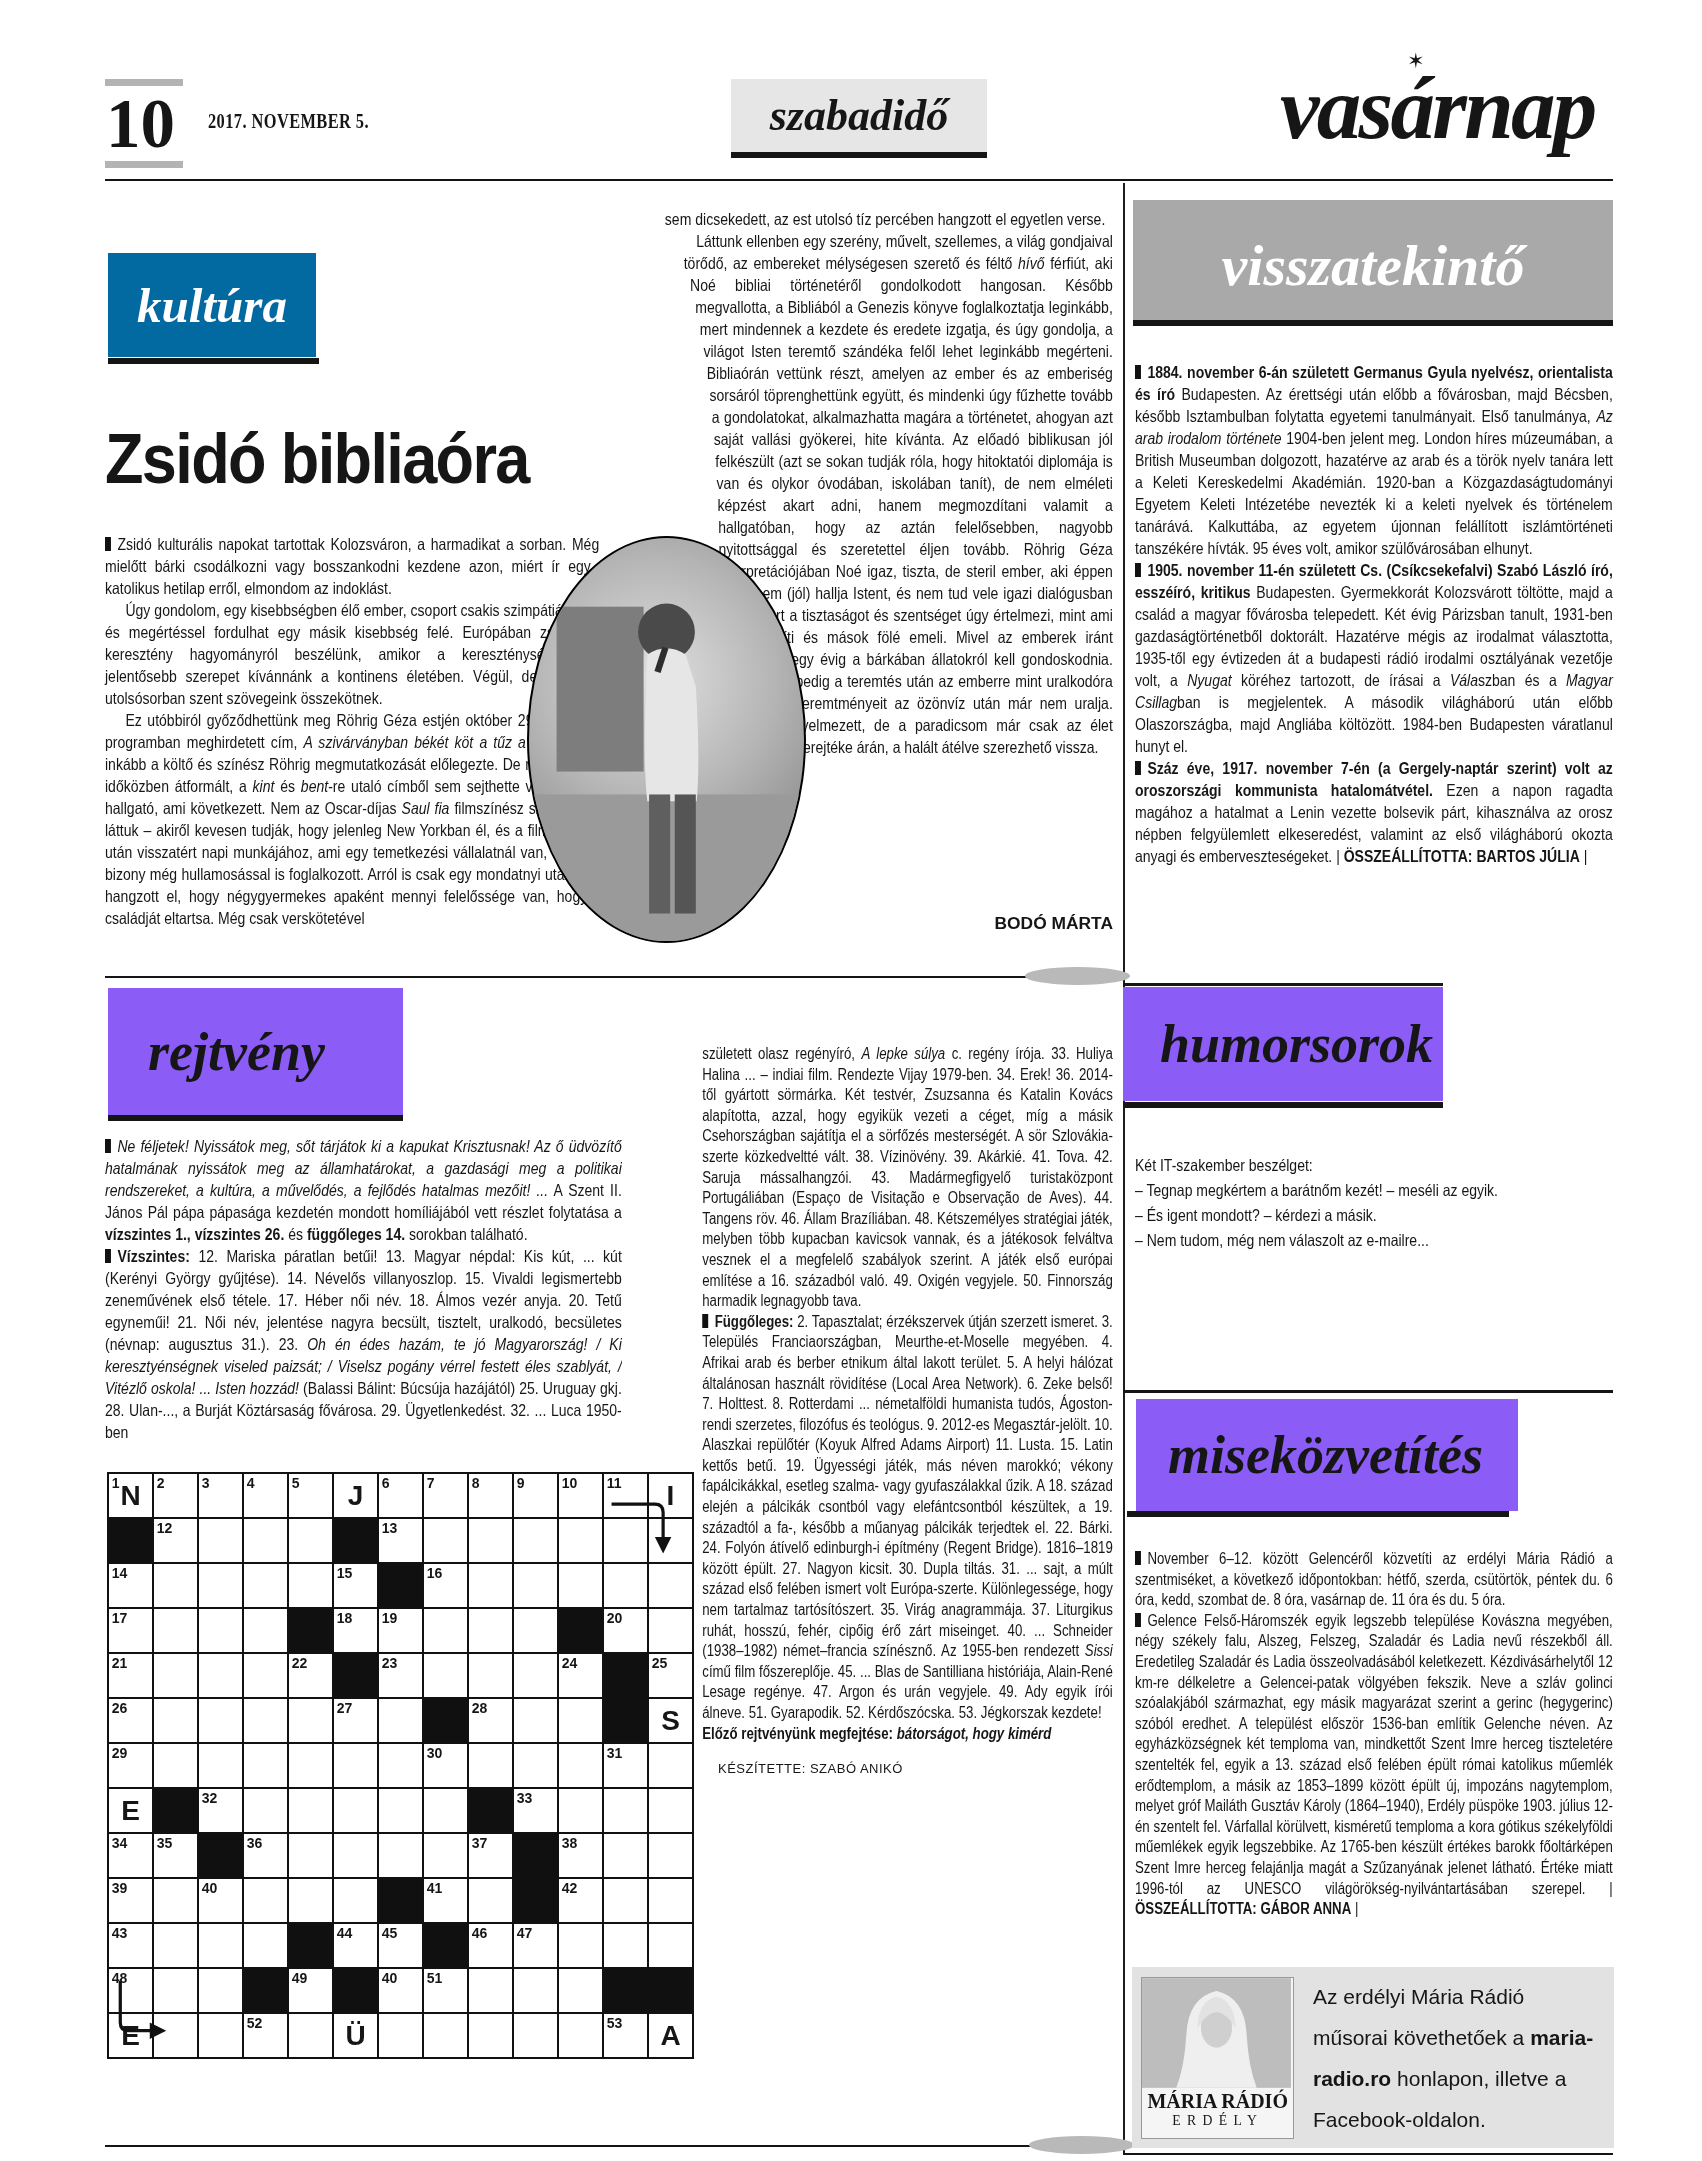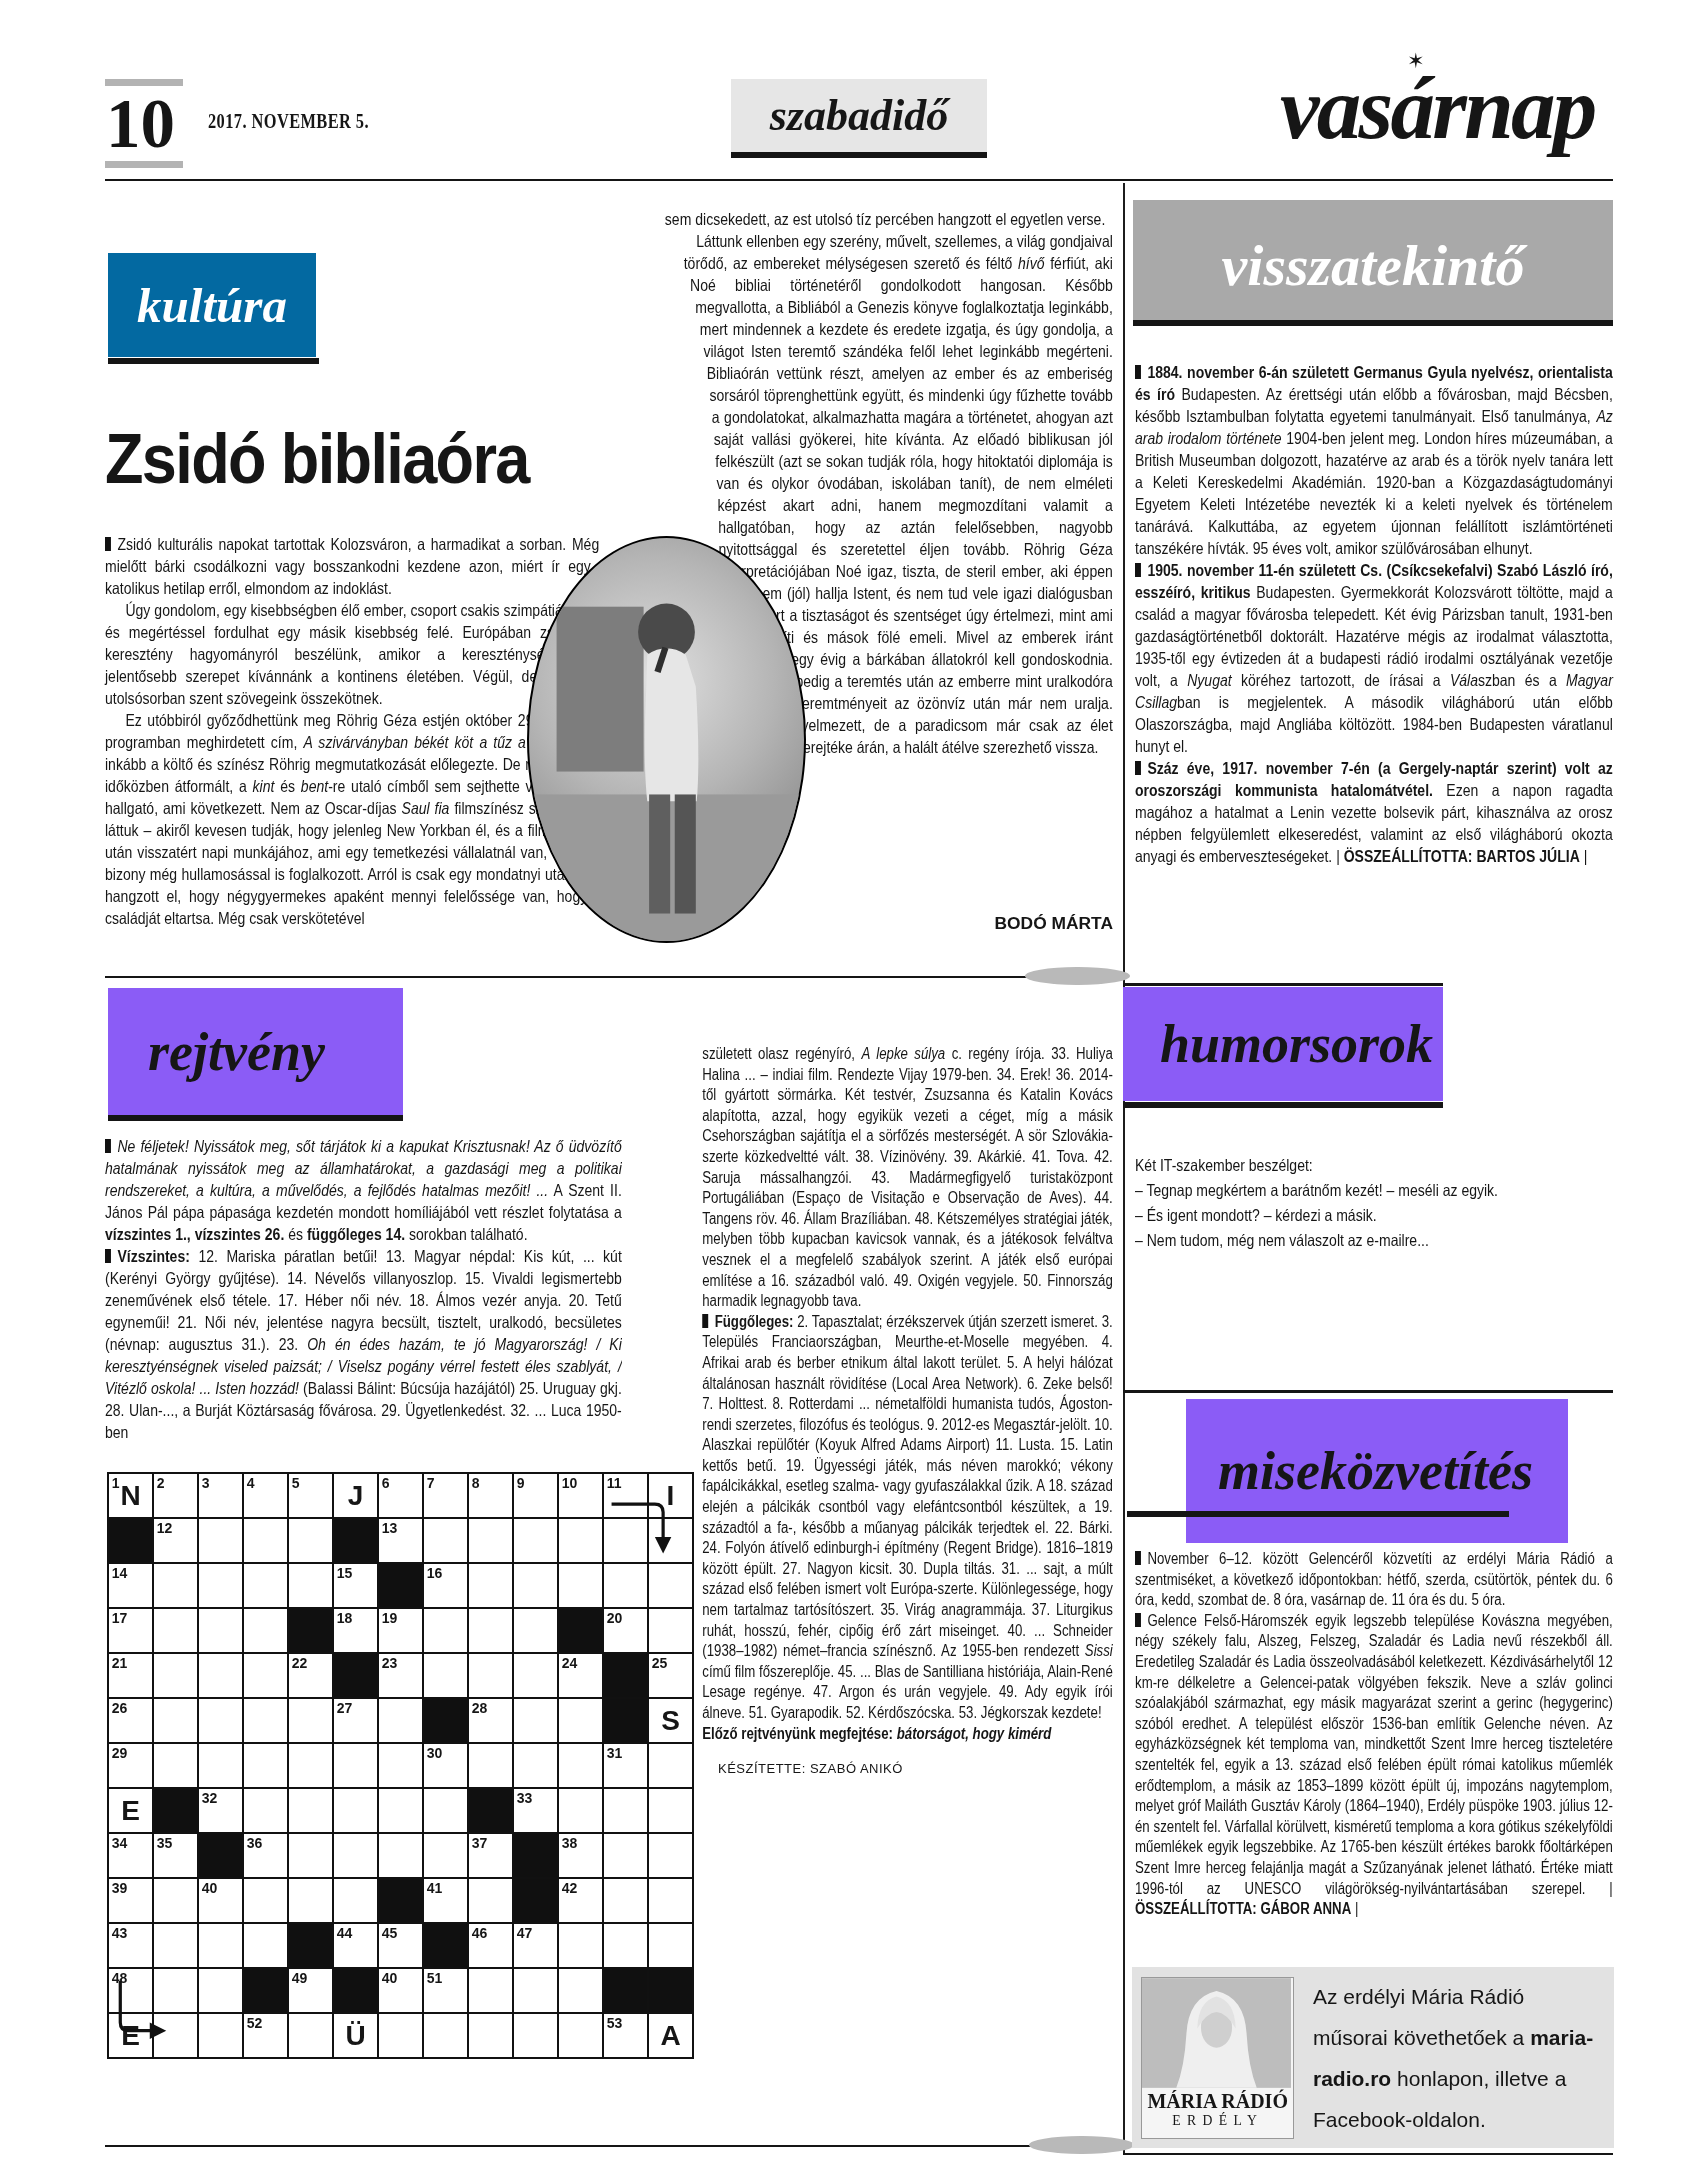--- a/index.html
+++ b/index.html
@@ -464,21 +464,21 @@
   <div class="abs" style="left:1135px;top:1153px;width:478px;">
     <div class="bt" style="line-height:25px;text-align:left;">
         <div class="p">Két IT-szakember beszélget:</div>
         <div class="p">– Tegnap megkértem a barátnőm kezét! – meséli az egyik.</div>
         <div class="p">– És igent mondott? – kérdezi a másik.</div>
         <div class="p">– Nem tudom, még nem válaszolt az e-mailre...</div>
       </div>
   </div>
 
   <div class="abs blackrule" style="left:1123px;top:1390px;width:490px;height:2.7px;"></div>
-  <div class="abs secbox sec-light" style="left:1186px;top:1399px;width:382px;height:144px;">
+  <div class="abs secbox sec-light" style="left:1136px;top:1399px;width:382px;height:112px;">
     <span style="font-size:54px;padding-left:32px;">miseközvetítés</span>
   </div>
   <div class="abs blackrule" style="left:1127px;top:1511px;width:382px;height:6px;"></div>
   <div class="abs" style="left:1135px;top:1549px;width:478px;">
     <div class="bt sm">
         <div class="p"><span class="blt"></span>November 6–12. között Gelencéről közvetíti az erdélyi Mária Rádió a szentmiséket, a következő időpontokban: hétfő, szerda, csütörtök, péntek du. 6 óra, kedd, szombat de. 8 óra, vasárnap de. 11 óra és du. 5 óra.</div>
         <div class="p gap"><span class="blt"></span>Gelence Felső-Háromszék egyik legszebb települése Kovászna megyében, négy székely falu, Alszeg, Felszeg, Szaladár és Ladia nevű részekből áll. Eredetileg Szaladár és Ladia összeolvadásából keletkezett. Kézdivásárhelytől 12 km-re délkeletre a Gelencei-patak völgyében fekszik. Neve a szláv golinci szóalakjából származhat, egy másik magyarázat szerint a gerinc (hegygerinc) szóból eredhet. A települést először 1536-ban említik Gelenche néven. Az egyházközségnek két temploma van, mindkettőt Szent Imre herceg tiszteletére szentelték fel, egyik a 13. század első felében épült római katolikus műemlék erődtemplom, a másik az 1853–1899 között épült új, impozáns nagytemplom, melyet gróf Mailáth Gusztáv Károly (1864–1940), Erdély püspöke 1903. július 12-én szentelt fel. Várfallal körülvett, kisméretű temploma a kora gótikus székelyföldi műemlékek egyik legszebbike. Az 1765-ben készült értékes barokk főoltárképen Szent Imre herceg felajánlja magát a Szűzanyának jelenet látható. Értéke miatt 1996-tól az UNESCO világörökség-nyilvántartásában szerepel. | <b>ÖSSZEÁLLÍTOTTA: GÁBOR ANNA</b> |</div>
       </div>
   </div>
 

